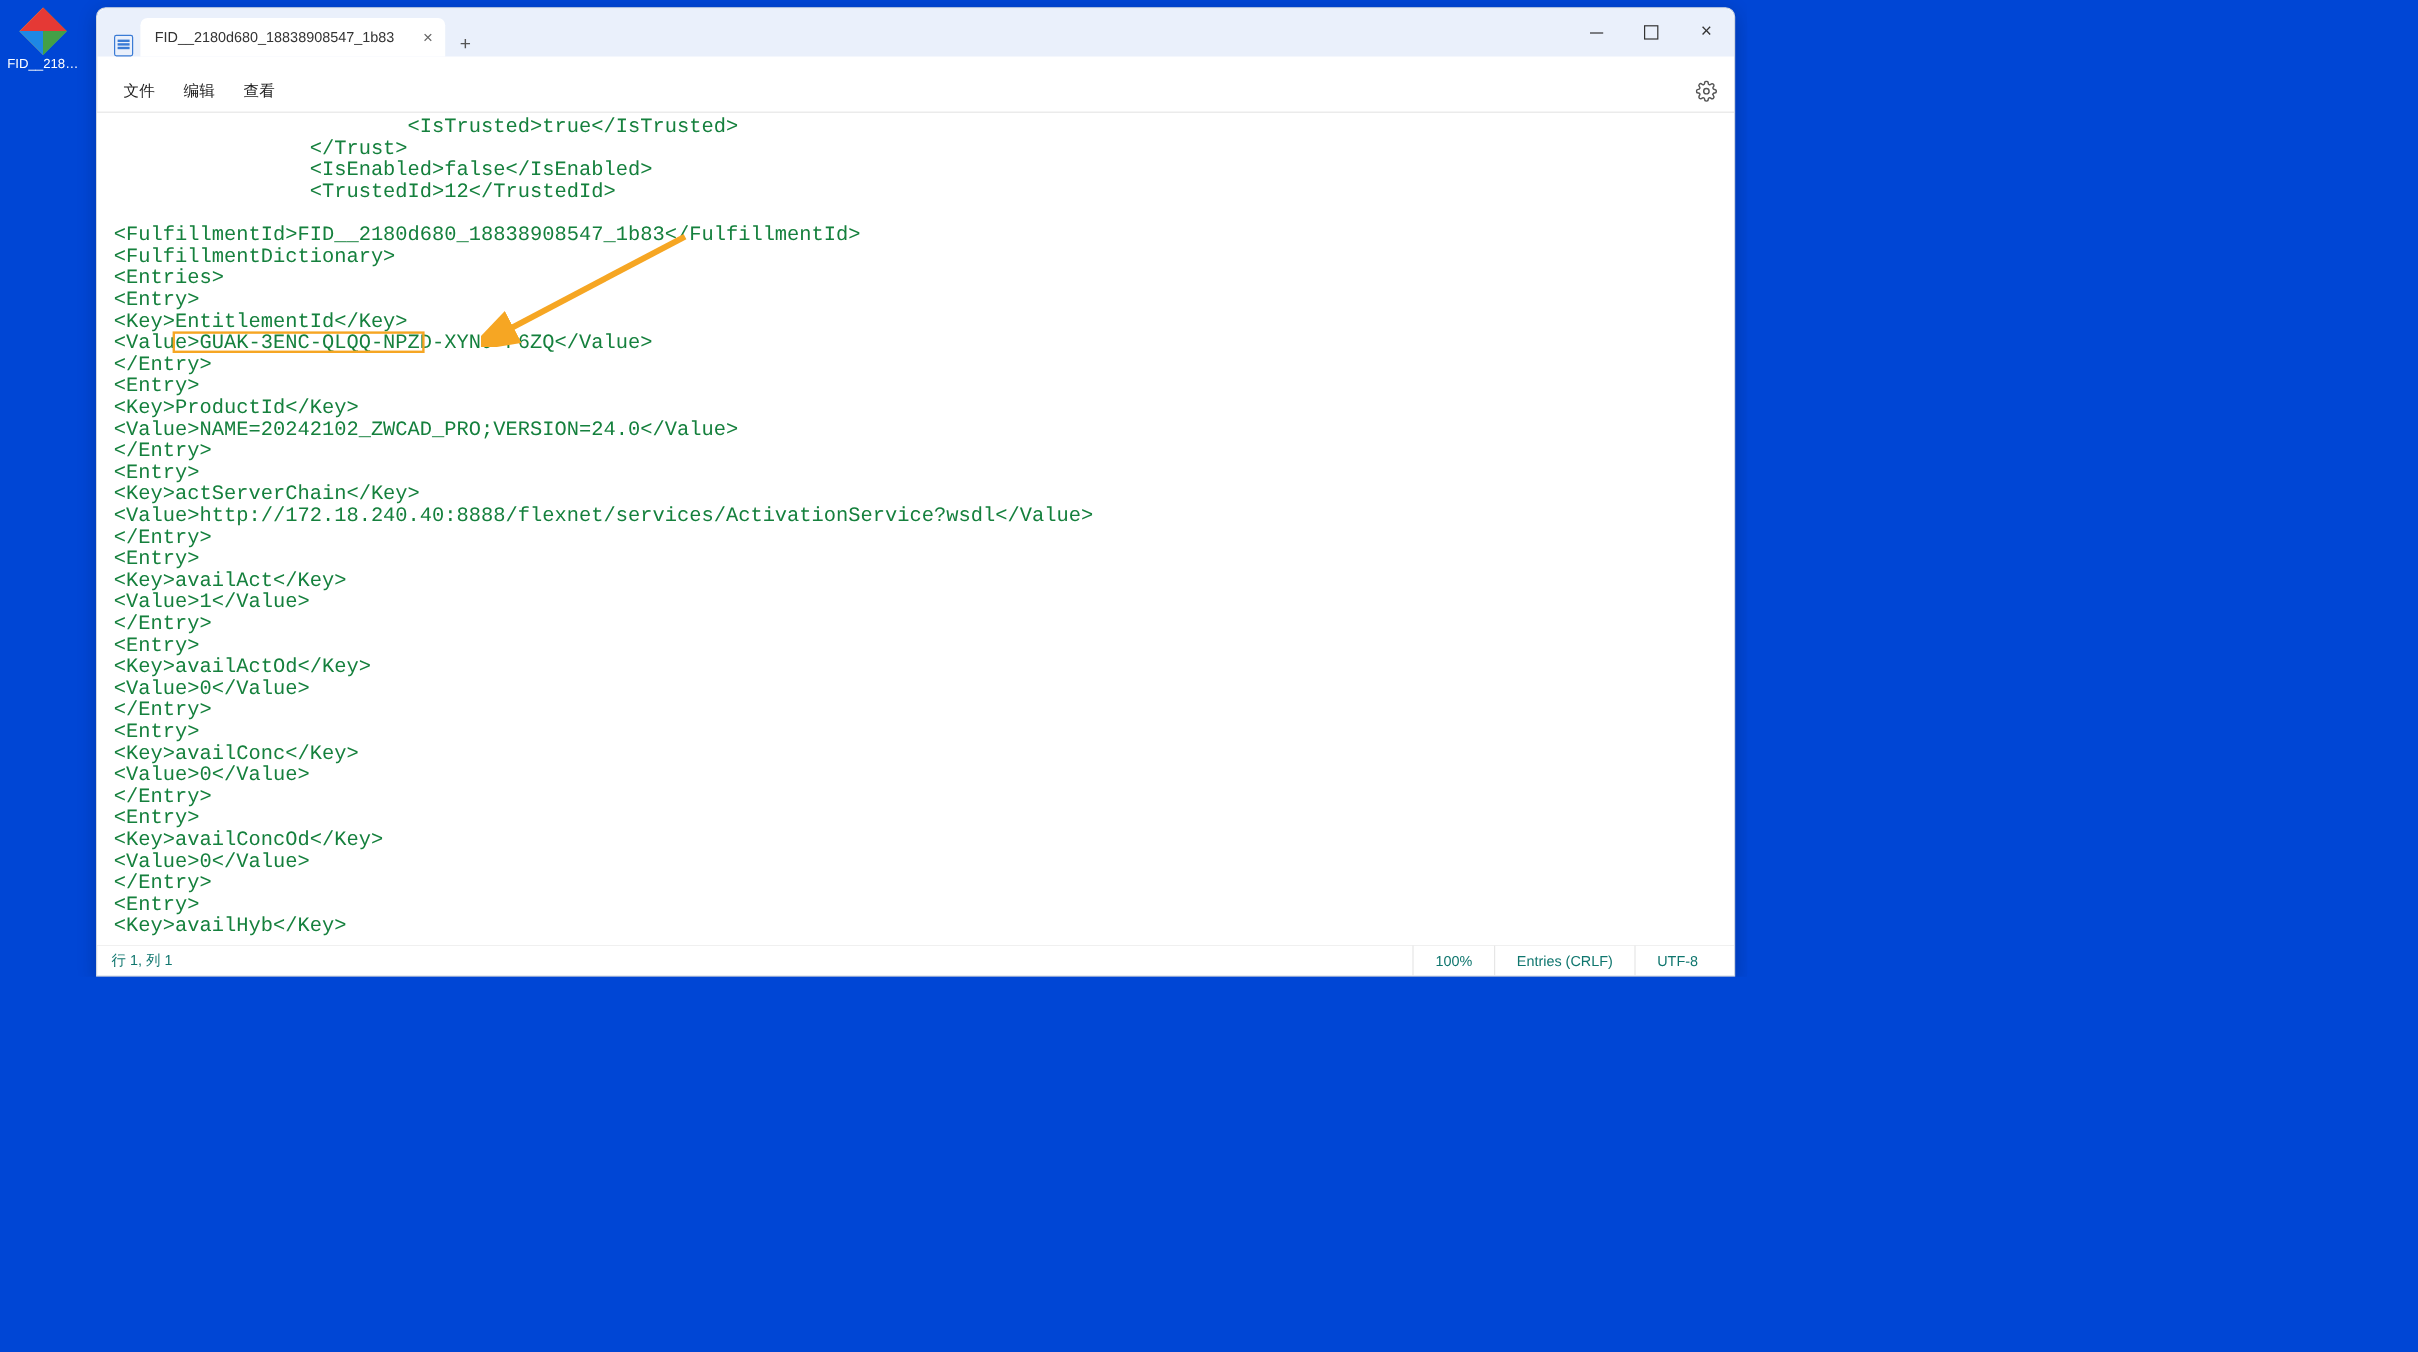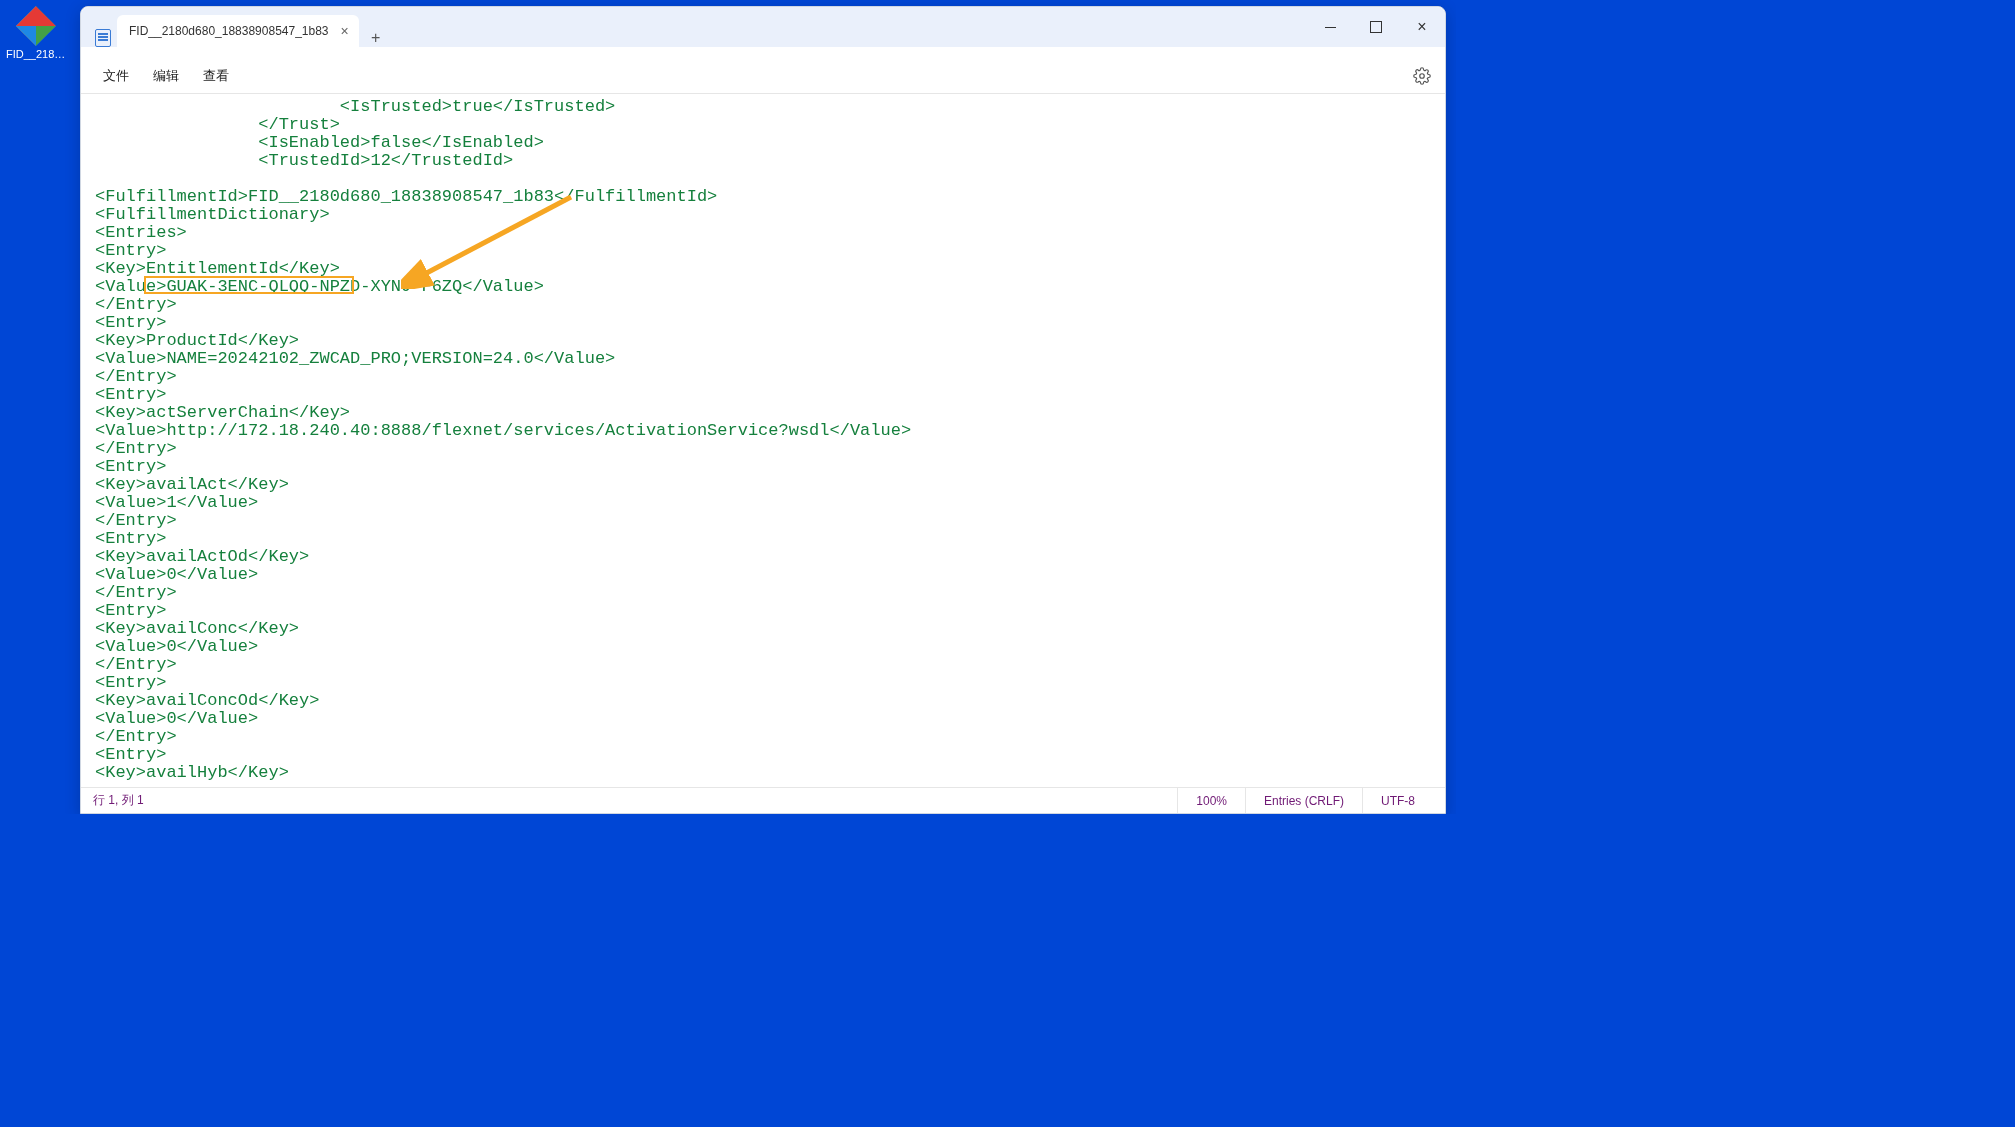--- a/index.html
+++ b/index.html
@@ -46,21 +46,21 @@
   background: #eaf0fb;
   border-radius: 8px 8px 0 0;
 }
 .tabs { display: flex; align-items: flex-end; height: 100%; padding-left: 8px; }
 .tab-icon-col {
   display:flex;align-items:center;justify-content:center;width:28px;
 }
 .tab-icon-col .doc-ico { width:16px;height:18px;border:1.5px solid #3a7bd5;border-radius:2px;position:relative; }
 .tab-icon-col .doc-ico::before{content:"";position:absolute;top:3px;left:2px;right:2px;height:1.5px;background:#3a7bd5;box-shadow:0 3px 0 #3a7bd5,0 6px 0 #3a7bd5;}
 .tab {
-  display: flex; align-items: center; gap: 12px;
+  display: flex; align-items: center; gap: 24px;
   background: #fff;
   border-radius: 6px 6px 0 0;
   padding: 0 10px 0 12px;
   height: 32px;
   margin-top: 8px;
   font-size: 12px;
   color: #333;
   max-width: 260px;
 }
 .tab .txt { overflow:hidden;white-space:nowrap;text-overflow:ellipsis;flex:1; }
@@ -88,21 +88,21 @@
   line-height: 18px;
   padding: 4px 14px 20px;
   white-space: pre;
   color:#15803d;
 }
 .highlight-box{
   position:absolute;border:2.5px solid #f6a623;pointer-events:none;
 }
 .arrow{position:absolute;pointer-events:none;}
 .statusbar{
-  display:flex;align-items:center;height:26px;font-size:12px;color:#701a75;
+  display:flex;align-items:center;height:26px;font-size:12px;color:#0f766e;
   border-top:1px solid #e6e6e6;padding:0 12px;
 }
 .statusbar .sp{flex:1;}
 .statusbar .cell{padding:0 18px;border-left:1px solid #e6e6e6;height:100%;display:flex;align-items:center;}
 .statusbar .cell:first-of-type{border-left:none;}
 </style>
 </head>
 <body>
 
 <div class="desktop-icon">

